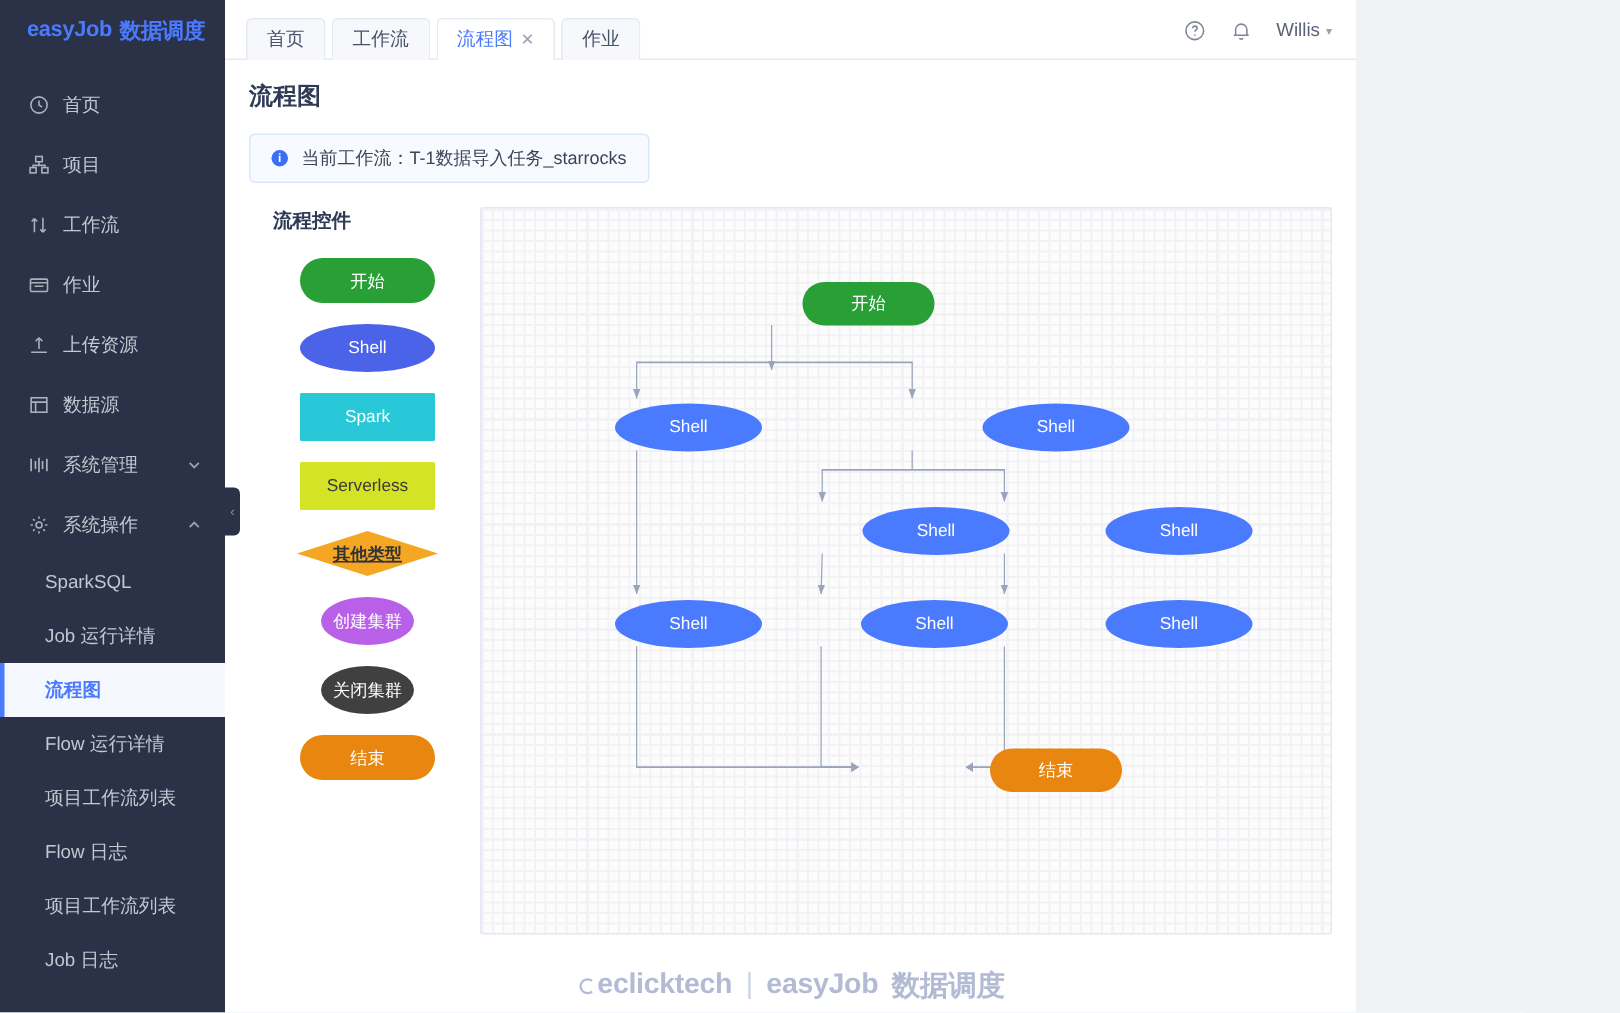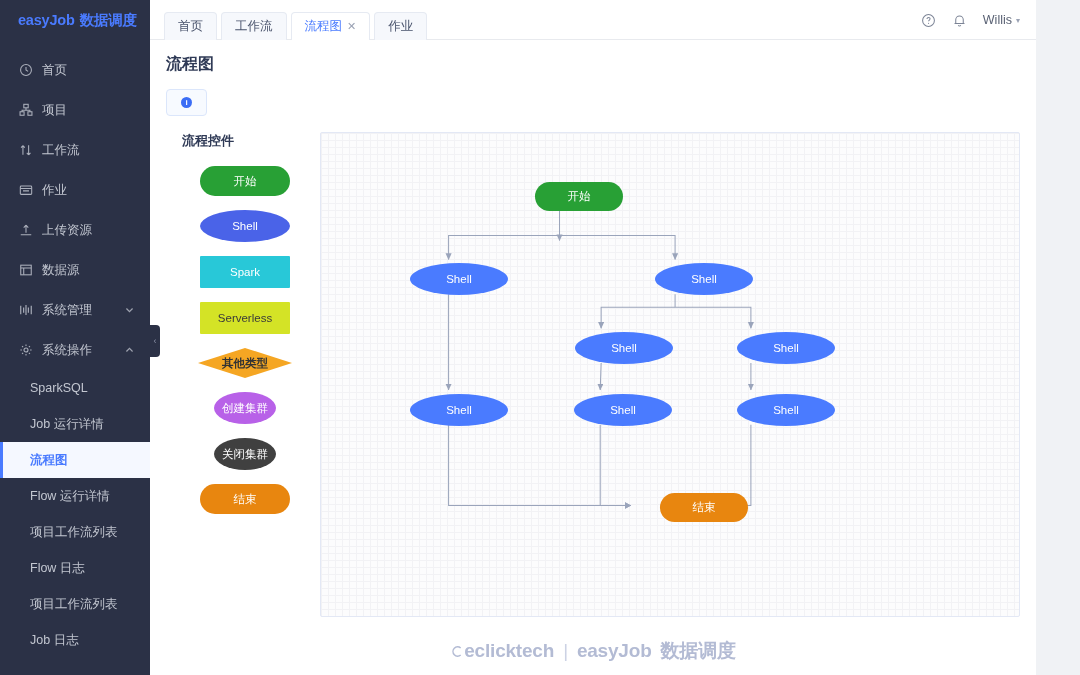--- a/index.html
+++ b/index.html
@@ -2,21 +2,21 @@
 <html><head>
 <meta charset="utf-8">
 <style>
   * { box-sizing: border-box; margin: 0; padding: 0; }
   html, body {
     width: 1080px; height: 675px;
     font-family: "Liberation Sans", "DejaVu Sans", sans-serif;
     background: #f0f2f5;
     overflow: hidden;
   }
-  .app { position: relative; width: 1036px; height: 675px; display: flex; }
+  .app { position: relative; width: 904px; height: 675px; display: flex; }
 
   
   .sidebar {
     width: 150px; height: 675px;
     background: #2b3146;
     flex: 0 0 150px;
     position: relative;
     overflow: hidden;
   }
   .brand {
@@ -133,21 +133,21 @@
   }
   .pal-node.rounded { border-radius: 15px; }
   .pal-node.ellipse { border-radius: 50%; }
   .pal-node.rect { border-radius: 1px; }
   .pal-node.diamond-wrap { background: none !important; }
   .diamond-shape {
     position: absolute; inset: 0;
     background: #f5a623;
     clip-path: polygon(50% 0%, 100% 50%, 50% 100%, 0% 50%);
   }
-  .diamond-label { position: relative; z-index: 2; color: #333; font-weight: bold; }
+  .diamond-label { position: relative; z-index: 2; color: #333; font-weight: bold; text-decoration: underline; }
 
   
   .canvas-outer { flex: 1; padding-left: 12px; }
   .canvas {
     position: relative; height: 485px;
     border: 1px solid #e3e8f5; border-radius: 2px;
     background-color: #fcfcfd;
     background-image:
       linear-gradient(to right, #f2f2f5 1px, transparent 1px),
       linear-gradient(to bottom, #f2f2f5 1px, transparent 1px),
@@ -348,20 +348,21 @@
     </div>
 
     <div class="content">
 
       <div class="page-head">
         <div class="page-title">流程图</div>
       </div>
 
       <div class="alert">
         <span class="dot">i</span>
+        <span>当前工作流：T-1数据导入任务_starrocks</span>
       </div>
 
       <div class="workspace">
 
         <div class="palette">
           <div class="palette-title">流程控件</div>
           <div class="pal-wrap">
 
             <div class="pal-node rounded" style="background:#28a035;width:90px;height:30px;">
               <span>开始</span>

